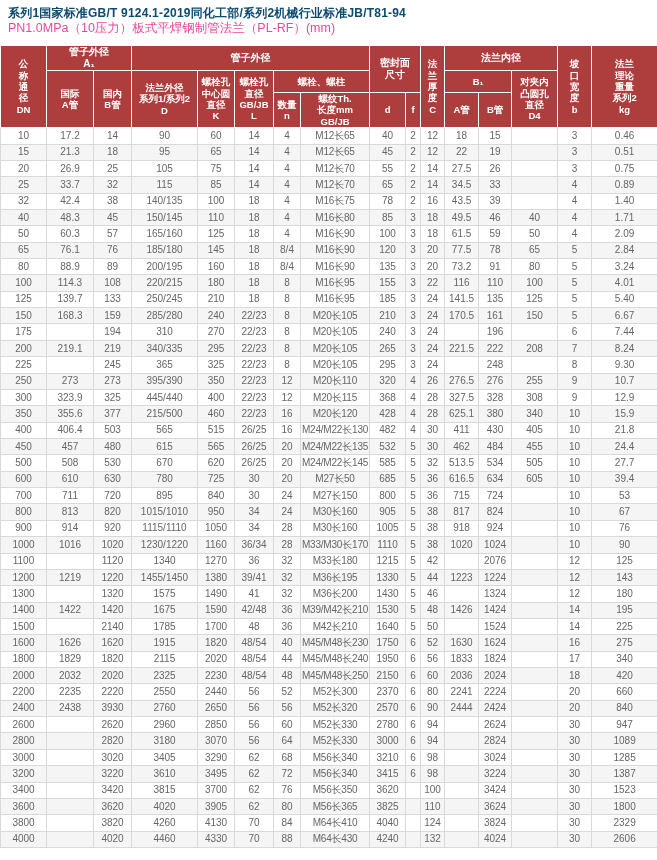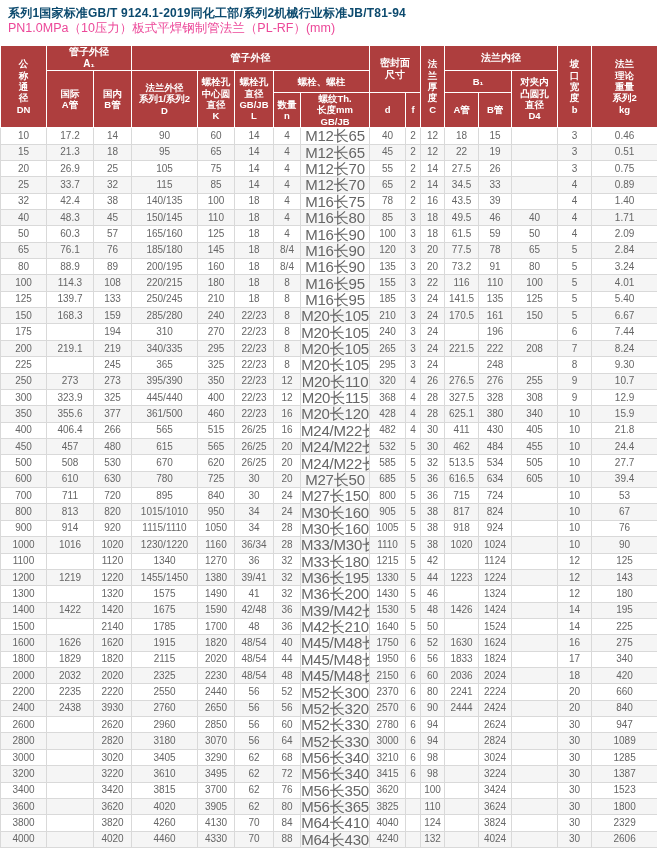--- a/index.html
+++ b/index.html
@@ -26,21 +26,21 @@
   thead tr.h1{height:20px;}
   thead tr.h2{height:22px;}
   thead tr.h3{height:26px;}
   thead th.grp{font-size:10px;}
   
   tbody td{
     border:1px solid #d9d9d9;color:#666;font-size:10px;text-align:center;
     vertical-align:middle;padding:0;line-height:1;overflow:hidden;white-space:nowrap;
   }
   tbody tr.alt td{background:#f5f5f5;}
-  tbody td.thread{font-size:15px;letter-spacing:-0.2px;margin-top:8px;}
+  tbody td.thread{font-size:10px;letter-spacing:-0.2px;margin-top:8px;}
 </style>
 </head>
 <body>
 
 <div class="page">
   <div class="titles">
     <div class="title">系列1国家标准GB/T 9124.1-2019同化工部/系列2机械行业标准JB/T81-94</div>
     <div class="subtitle">PN1.0MPa（10压力）板式平焊钢制管法兰（PL-RF）(mm)</div>
   </div>
 
@@ -431,38 +431,38 @@
           <td>327.5</td>
           <td>328</td>
           <td>308</td>
           <td>9</td>
           <td>12.9</td>
         </tr>
         <tr class="alt">
           <td>350</td>
           <td>355.6</td>
           <td>377</td>
-          <td>361/500</td>
+          <td>215/500</td>
           <td>460</td>
           <td>22/23</td>
           <td>16</td>
           <td class="thread">M20长120</td>
           <td>428</td>
           <td>4</td>
           <td>28</td>
           <td>625.1</td>
           <td>380</td>
           <td>340</td>
           <td>10</td>
           <td>15.9</td>
         </tr>
         <tr>
           <td>400</td>
           <td>406.4</td>
-          <td>266</td>
+          <td>503</td>
           <td>565</td>
           <td>515</td>
           <td>26/25</td>
           <td>16</td>
           <td class="thread">M24/M22长130</td>
           <td>482</td>
           <td>4</td>
           <td>30</td>
           <td>411</td>
           <td>430</td>
@@ -602,21 +602,21 @@
           <td>1120</td>
           <td>1340</td>
           <td>1270</td>
           <td>36</td>
           <td>32</td>
           <td class="thread">M33长180</td>
           <td>1215</td>
           <td>5</td>
           <td>42</td>
           <td></td>
-          <td>1124</td>
+          <td>2076</td>
           <td></td>
           <td>12</td>
           <td>125</td>
         </tr>
         <tr class="alt">
           <td>1200</td>
           <td>1219</td>
           <td>1220</td>
           <td>1455/1450</td>
           <td>1380</td>

